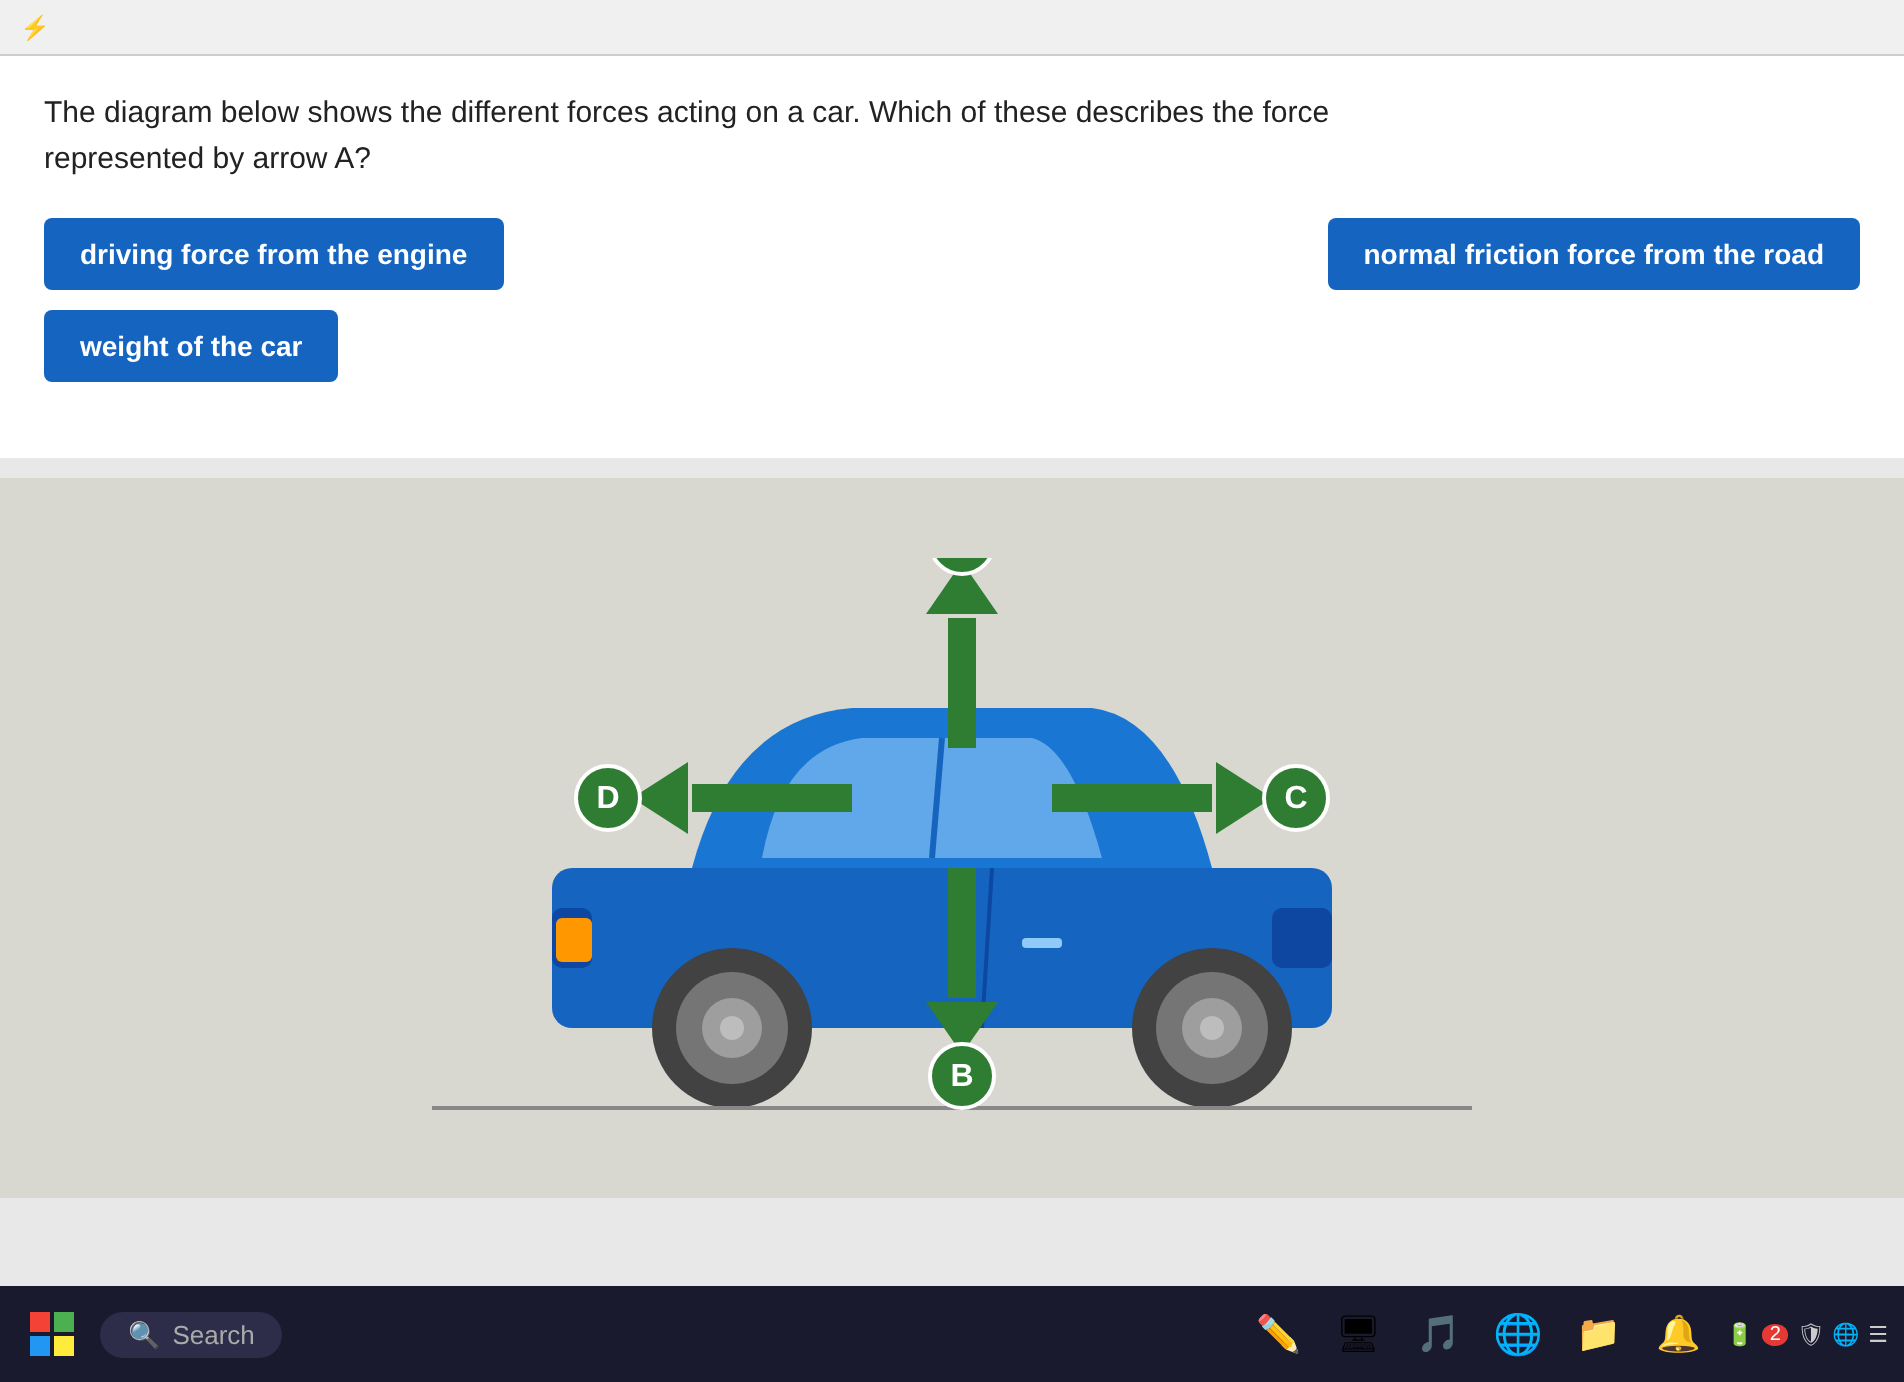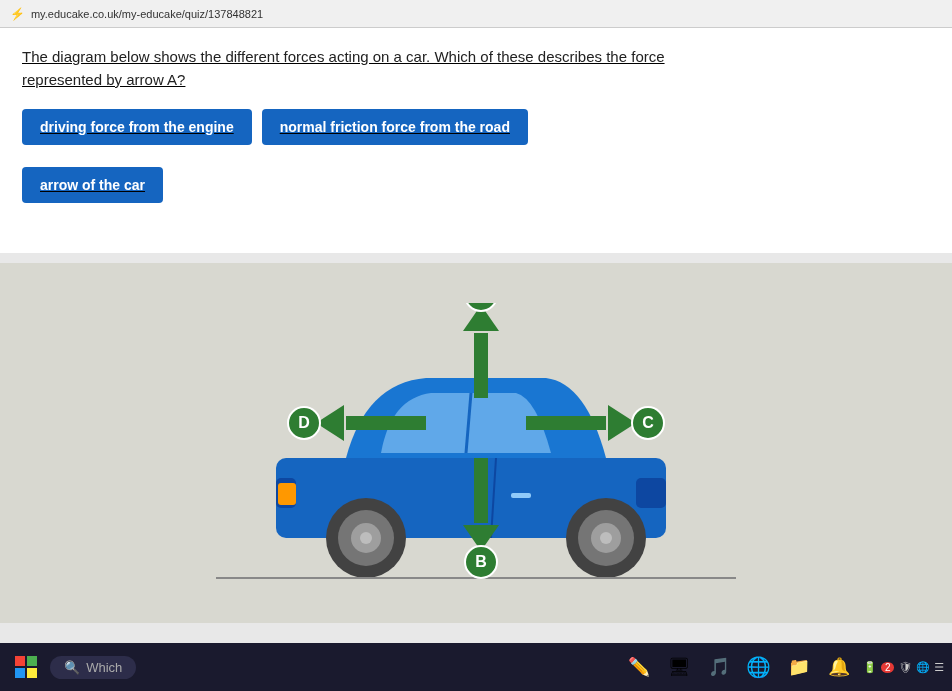--- a/index.html
+++ b/index.html
@@ -24,37 +24,37 @@
     }
     .browser-icon {
       margin-right: 6px;
       font-size: 12px;
     }
 
     
     .main-content {
       background: #fff;
       padding: 18px 22px 28px 22px;
-      text-decoration: underline;
     }
 
     .question-text {
       font-size: 15px;
       color: #222;
       line-height: 1.5;
       margin-bottom: 18px;
       max-width: 700px;
     }
 
     
     .answer-row {
       display: flex;
       gap: 10px;
-      margin-bottom: 22px;
+      margin-bottom: 10px;
       flex-wrap: wrap;
+      justify-content: space-between;
     }
 
     .answer-btn {
       background: #1565c0;
       color: #fff;
       border: none;
       border-radius: 4px;
       padding: 10px 18px;
       font-size: 14px;
       font-weight: bold;
@@ -165,33 +165,32 @@
     .car-svg {
       width: 100%;
       height: 100%;
     }
   </style>
 </head>
 <body>
 
 <div class="browser-bar">
   <span class="browser-icon">⚡</span>
-  <span>my.educake.co.uk/my-educake/quiz/137848821</span>
 </div>
 
 <div class="main-content">
   <p class="question-text">The diagram below shows the different forces acting on a car. Which of these describes the force represented by arrow A?</p>
 
   <div class="answer-row">
     <button class="answer-btn">driving force from the engine</button>
     <button class="answer-btn">normal friction force from the road</button>
   </div>
 
   <div class="answer-row">
-    <button class="answer-btn">arrow of the car</button>
+    <button class="answer-btn">weight of the car</button>
   </div>
 </div>
 
 <div class="diagram-area">
   <div class="car-container">
     <svg class="car-svg" viewBox="0 0 520 280" xmlns="http://www.w3.org/2000/svg">
 
       <rect x="60" y="155" width="390" height="80" rx="10" fill="#1565c0"></rect>
 
       <path d="M130,155 Q150,80 210,75 L330,75 Q370,80 390,155 Z" fill="#1976d2"></path>
@@ -271,21 +270,21 @@
     <div class="windows-logo">
       <div></div>
         <div></div>
         <div></div>
         <div></div>
     </div>
   </div>
 
   <div class="taskbar-search">
     <span>🔍</span>
-    <span>Which</span>
+    <span>Search</span>
   </div>
 
   <div class="taskbar-icons">
     <div class="taskbar-icon">✏️</div>
     <div class="taskbar-icon">🖥</div>
     <div class="taskbar-icon">🎵</div>
     <div class="taskbar-icon" style="font-size:20px;">🌐</div>
     <div class="taskbar-icon">📁</div>
     <div class="taskbar-icon">🔔</div>
 

